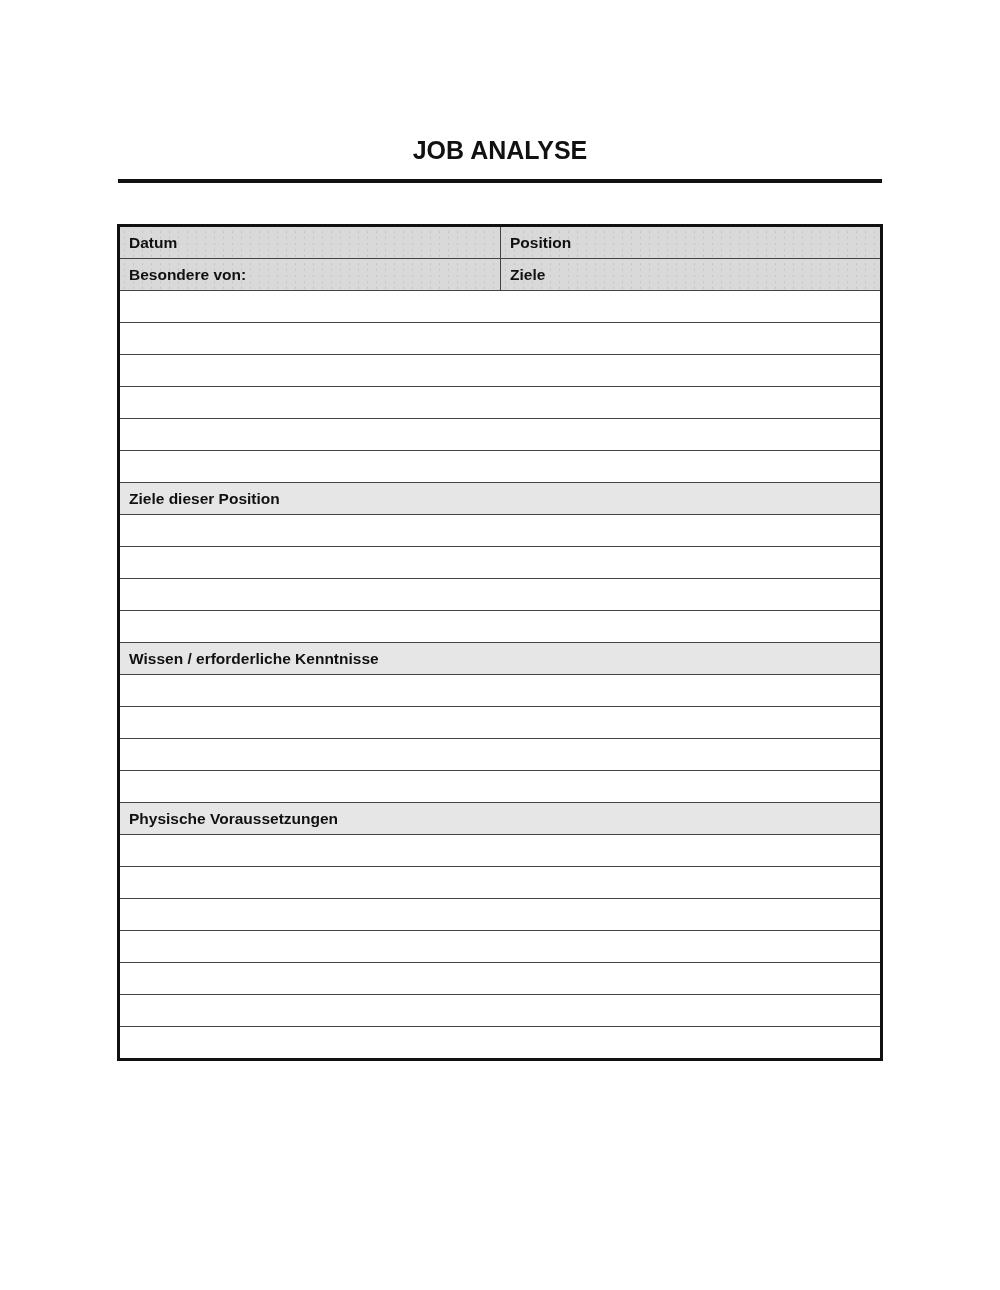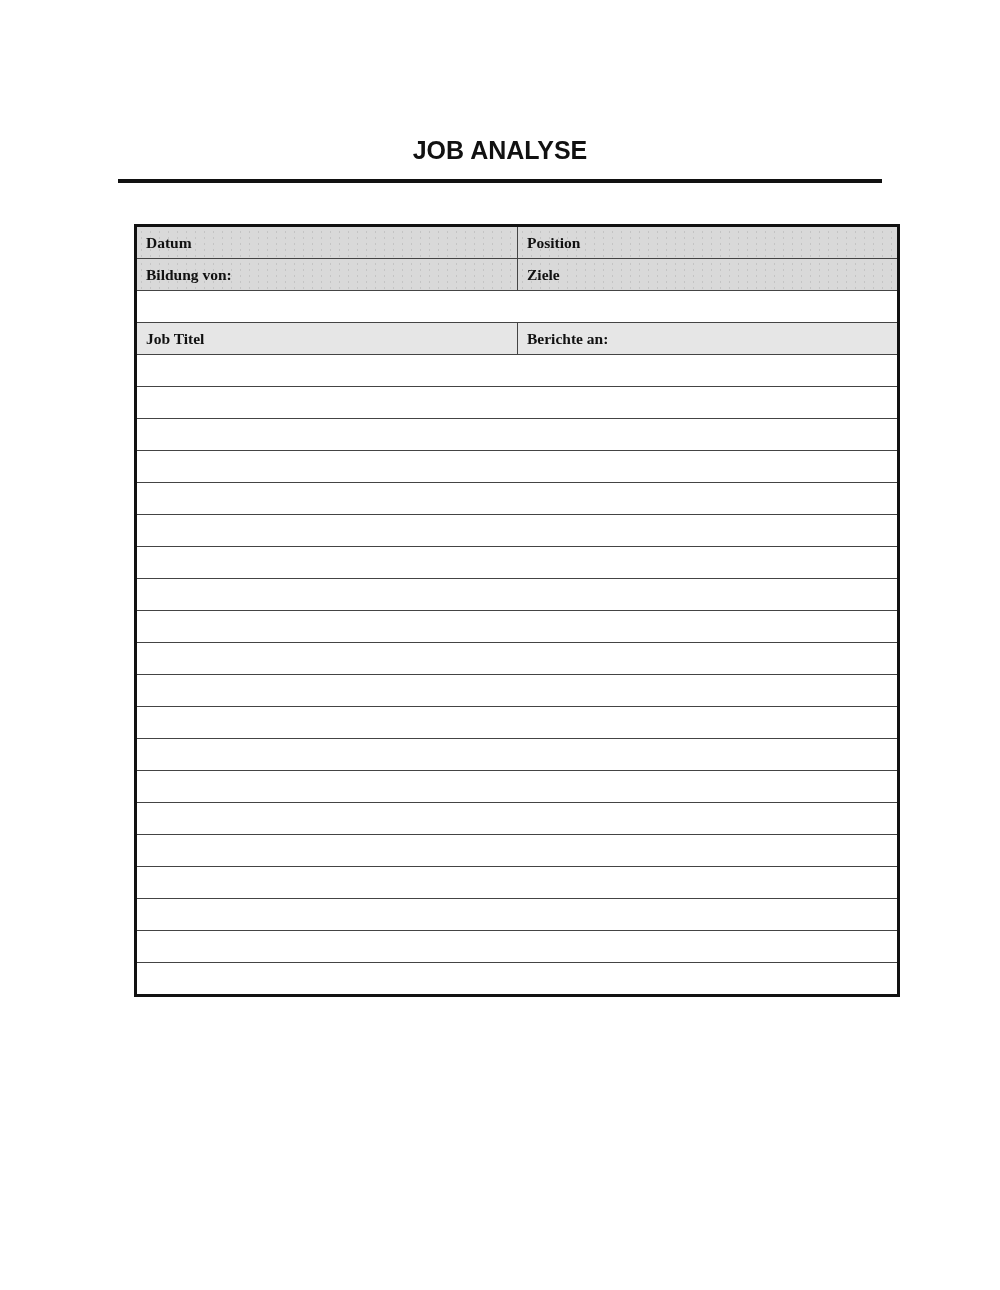--- a/index.html
+++ b/index.html
@@ -5,22 +5,22 @@
   html, body { margin: 0; padding: 0; background: #ffffff; }
   body { width: 1000px; height: 1290px; position: relative; font-family: "Liberation Sans", sans-serif; color: #111; }
   .title {
     position: absolute; left: 0; top: 136px; width: 1000px; text-align: center;
     font-size: 25px; font-weight: bold; letter-spacing: 0px; color: #111;
   }
   .title-rule {
     position: absolute; left: 118px; top: 179px; width: 764px; height: 4px; background: #111;
   }
   .form {
-    position: absolute; left: 134px; top: 224px; width: 760px;
-    border: 3px solid #111; background: #fff; font-family: Liberation Serif, serif;
+    position: absolute; left: 117px; top: 224px; width: 760px;
+    border: 3px solid #111; background: #fff;
   }
   .row {
     display: flex; height: 31px; border-bottom: 1.4px solid #444; box-sizing: content-box;
   }
   .row:last-child { border-bottom: none; }
   .cell {
     flex: 1; display: flex; align-items: center; padding-left: 9px;
     font-size: 15.5px; font-weight: bold; color: #111; box-sizing: border-box;
   }
   .cell + .cell { border-left: 1.5px solid #444; }
@@ -43,83 +43,84 @@
     <div class="cell half dark">
         <span>Datum</span>
       </div>
     <div class="cell dark">
         <span>Position</span>
       </div>
   </div>
 
   <div class="row">
     <div class="cell half dark">
-        <span>Bildung von:</span>
+        <span>Besondere von:</span>
       </div>
     <div class="cell dark">
         <span>Ziele</span>
       </div>
   </div>
 
   <div class="row">
     <div class="cell blank"></div>
   </div>
 
-  <div class="row">
-    <div class="cell half light">
-        <span>Job Titel</span>
-      </div>
-    <div class="cell light">
-        <span>Berichte an:</span>
-      </div>
-  </div>
 
   <div class="row">
     <div class="cell blank"></div>
   </div>
 
   <div class="row">
       <div class="cell blank"></div>
     </div>
   <div class="row">
       <div class="cell blank"></div>
     </div>
   <div class="row">
       <div class="cell blank"></div>
     </div>
   <div class="row">
       <div class="cell blank"></div>
     </div>
 
   <div class="row">
+    <div class="cell light">Ziele dieser Position</div>
+  </div>
+  <div class="row">
       <div class="cell blank"></div>
     </div>
   <div class="row">
       <div class="cell blank"></div>
     </div>
   <div class="row">
       <div class="cell blank"></div>
     </div>
   <div class="row">
       <div class="cell blank"></div>
     </div>
 
   <div class="row">
+    <div class="cell light">Wissen / erforderliche Kenntnisse</div>
+  </div>
+  <div class="row">
       <div class="cell blank"></div>
     </div>
   <div class="row">
       <div class="cell blank"></div>
     </div>
   <div class="row">
       <div class="cell blank"></div>
     </div>
   <div class="row">
       <div class="cell blank"></div>
     </div>
 
+  <div class="row">
+    <div class="cell light">Physische Voraussetzungen</div>
+  </div>
   <div class="row">
       <div class="cell blank"></div>
     </div>
   <div class="row">
       <div class="cell blank"></div>
     </div>
   <div class="row">
       <div class="cell blank"></div>
     </div>
   <div class="row">

